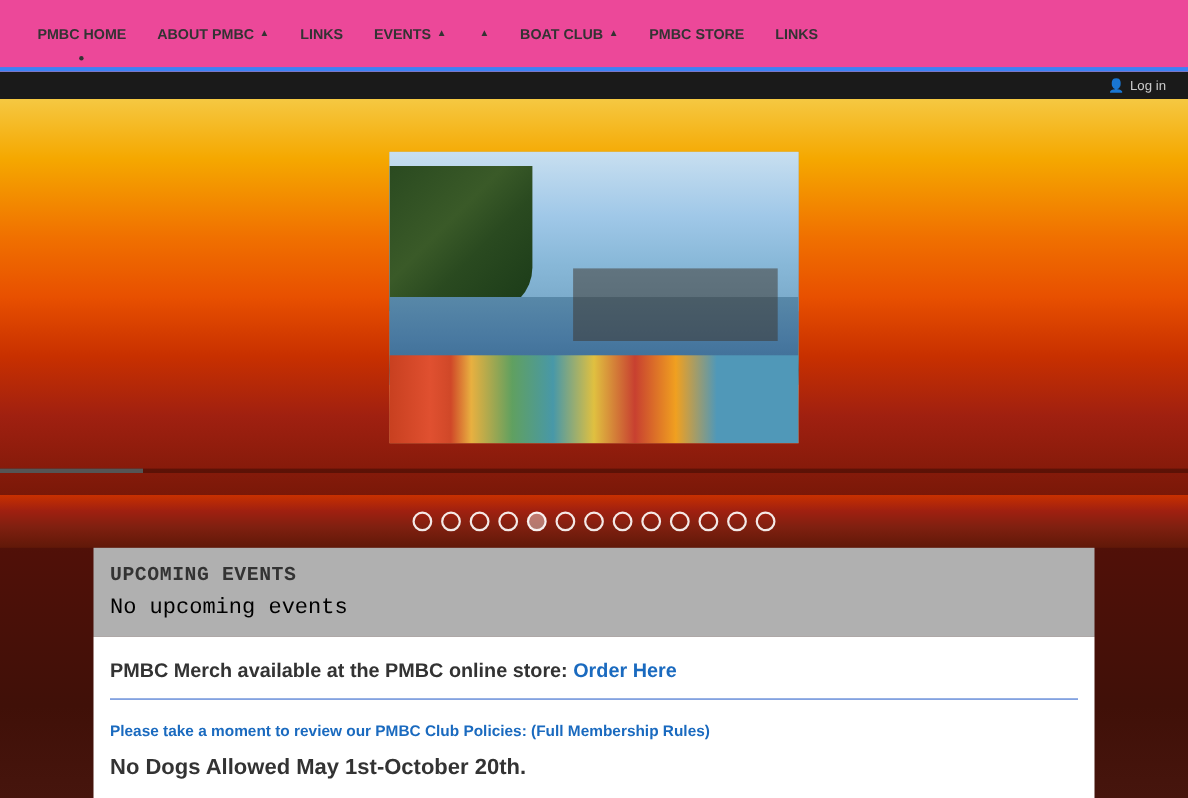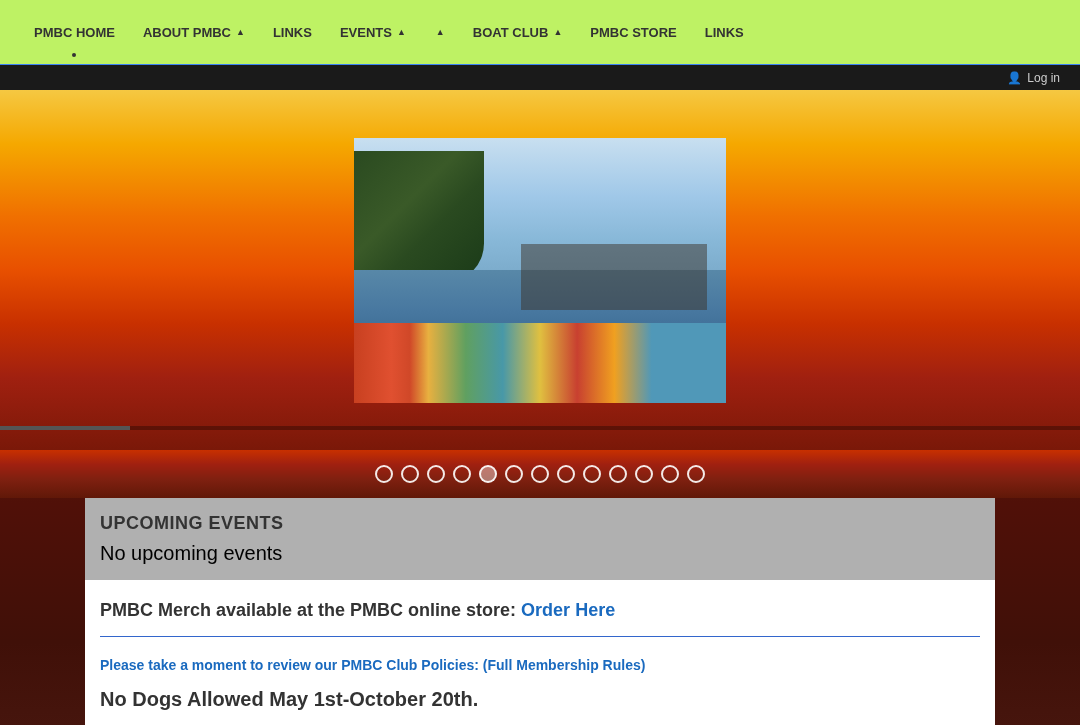--- a/index.html
+++ b/index.html
@@ -1,21 +1,21 @@
 <!DOCTYPE html>
 <html><head>
   <meta charset="utf-8">
   <style>
     * { margin: 0; padding: 0; box-sizing: border-box; }
     body { font-family: Arial, sans-serif; width: 1080px; overflow-x: hidden; background: #fff; }
 
     
     .nav-bar {
-      background: #bef264;
-      border-bottom: 1px solid #3b82f6;
+      background: #ec4899;
+      border-bottom: 4px solid #3b82f6;
       display: flex;
       align-items: center;
       padding: 0 20px;
       height: 65px;
       position: relative;
       z-index: 10;
     }
     .nav-items {
       display: flex;
       align-items: center;
@@ -174,20 +174,21 @@
     .dot-item.active {
       background: rgba(255,255,255,0.4);
     }
 
     
     .upcoming-events {
       background: #b0b0b0;
       margin: 0 85px;
       padding: 15px 15px 15px 15px;
       min-height: 70px;
+      font-family: Liberation Mono, monospace;
     }
     .upcoming-events-title {
       font-size: 18px;
       font-weight: 700;
       color: #333;
       text-transform: uppercase;
       letter-spacing: 0.5px;
       margin-bottom: 8px;
     }
     .no-events {

